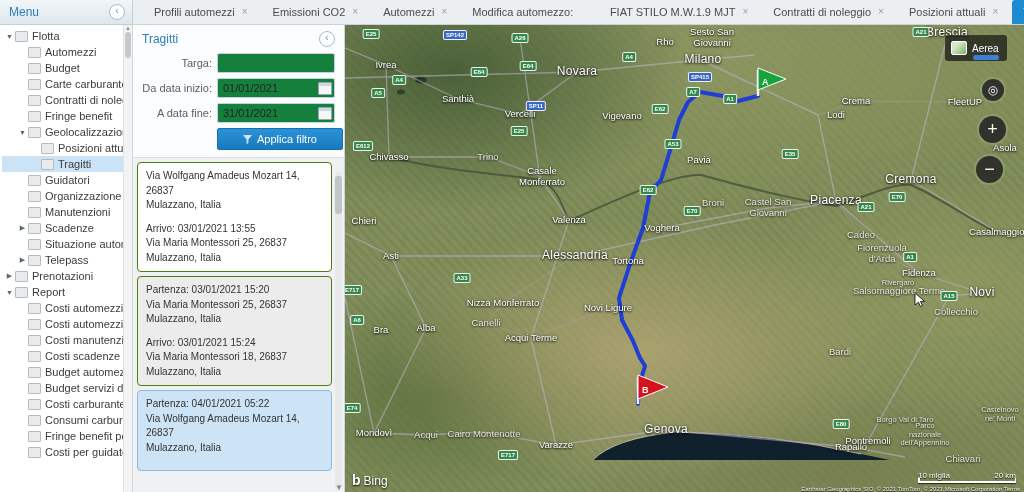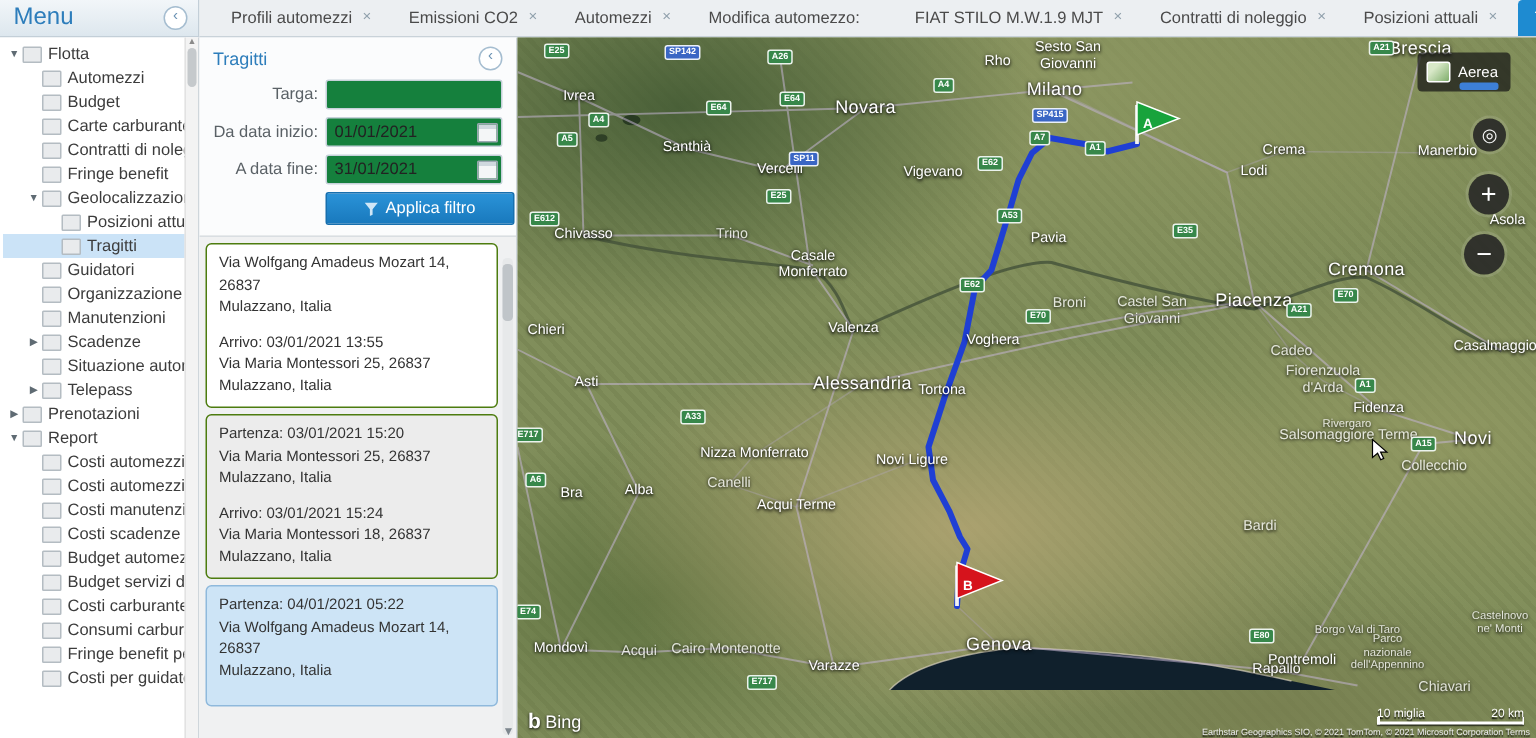--- a/index.html
+++ b/index.html
@@ -7,21 +7,21 @@
        position:relative;overflow:hidden;display:flex;flex-direction:column;}
   
   .tophead{height:32px;background:#fff;display:flex;align-items:center;padding-left:30px;flex:0 0 32px;}
   .logo{display:flex;align-items:center;gap:5px;}
   .logo-text{font-size:20px;font-weight:bold;color:#173c5a;letter-spacing:-0.5px;}
   
   .row2{height:25px;display:flex;flex:0 0 25px;}
   .menuhead{width:133px;flex:0 0 133px;background:linear-gradient(#f2f6f9,#dde7ee);
             border-bottom:1px solid #c3cfd8;border-right:1px solid #c3cfd8;
             display:flex;align-items:center;justify-content:space-between;padding:0 7px 0 9px;box-sizing:border-box;}
-  .menuhead .t{color:#2d7dbb;font-size:16px;}
+  .menuhead .t{color:#2d7dbb;font-size:12px;}
   .collapse{width:14px;height:14px;border:1px solid #a5bdd0;border-radius:50%;color:#6b93b4;
             font-size:10px;line-height:12px;text-align:center;background:#fff;}
   .tabs{flex:1;background:#eceff2;border-bottom:1px solid #c9d2d9;display:flex;align-items:flex-end;
         padding-left:10px;gap:3px;overflow:hidden;}
   .tab{height:24px;display:flex;align-items:center;gap:7px;padding:0 11px;font-size:11px;color:#4a4a4a;white-space:pre;}
   .tab .x{color:#90a0ac;font-size:10px;line-height:10px;}
   .tab.active{background:#1e8bd1;color:#fff;border-radius:3px 3px 0 0;}
   
   .bodyrow{flex:1;display:flex;min-height:0;}
   
@@ -386,21 +386,21 @@
           <span class="mlbl s2" style="left: 367px; top: 13px;">Sesto San
 Giovanni</span>
           <span class="mlbl s2" style="left: 320px; top: 17px;">Rho</span>
           <span class="mlbl s3" style="left: 232px; top: 47px;">Novara</span>
           <span class="mlbl s2" style="left: 41px; top: 40px;">Ivrea</span>
           <span class="mlbl s2" style="left: 113px; top: 74px;">Santhià</span>
           <span class="mlbl s2" style="left: 175px; top: 89px;">Vercelli</span>
           <span class="mlbl s2" style="left: 277px; top: 91px;">Vigevano</span>
           <span class="mlbl s2" style="left: 473px; top: 90px; padding-left: 36px;">Lodi</span>
           <span class="mlbl s2" style="left: 511px; top: 76px;">Crema</span>
-          <span class="mlbl s2" style="left: 620px; top: 77px;">Manerbio</span>
+          <span class="mlbl s2" style="left: 620px; top: 77px;">FleetUP</span>
           <span class="mlbl s3" style="left: 602px; top: 8px;">Brescia</span>
           <span class="mlbl s2" style="left: 44px; top: 132px;">Chivasso</span>
           <span class="mlbl s2 faint" style="left: 143px; top: 132px;">Trino</span>
           <span class="mlbl s2" style="left: 197px; top: 152px;">Casale
 Monferrato</span>
           <span class="mlbl s2" style="left: 354px; top: 135px;">Pavia</span>
           <span class="mlbl s3" style="left: 566px; top: 155px;">Cremona</span>
           <span class="mlbl s2" style="left: 660px; top: 123px;">Asola</span>
           <span class="mlbl s3" style="left: 491px; top: 176px;">Piacenza</span>
           <span class="mlbl s2" style="left: 19px; top: 196px;">Chieri</span>

